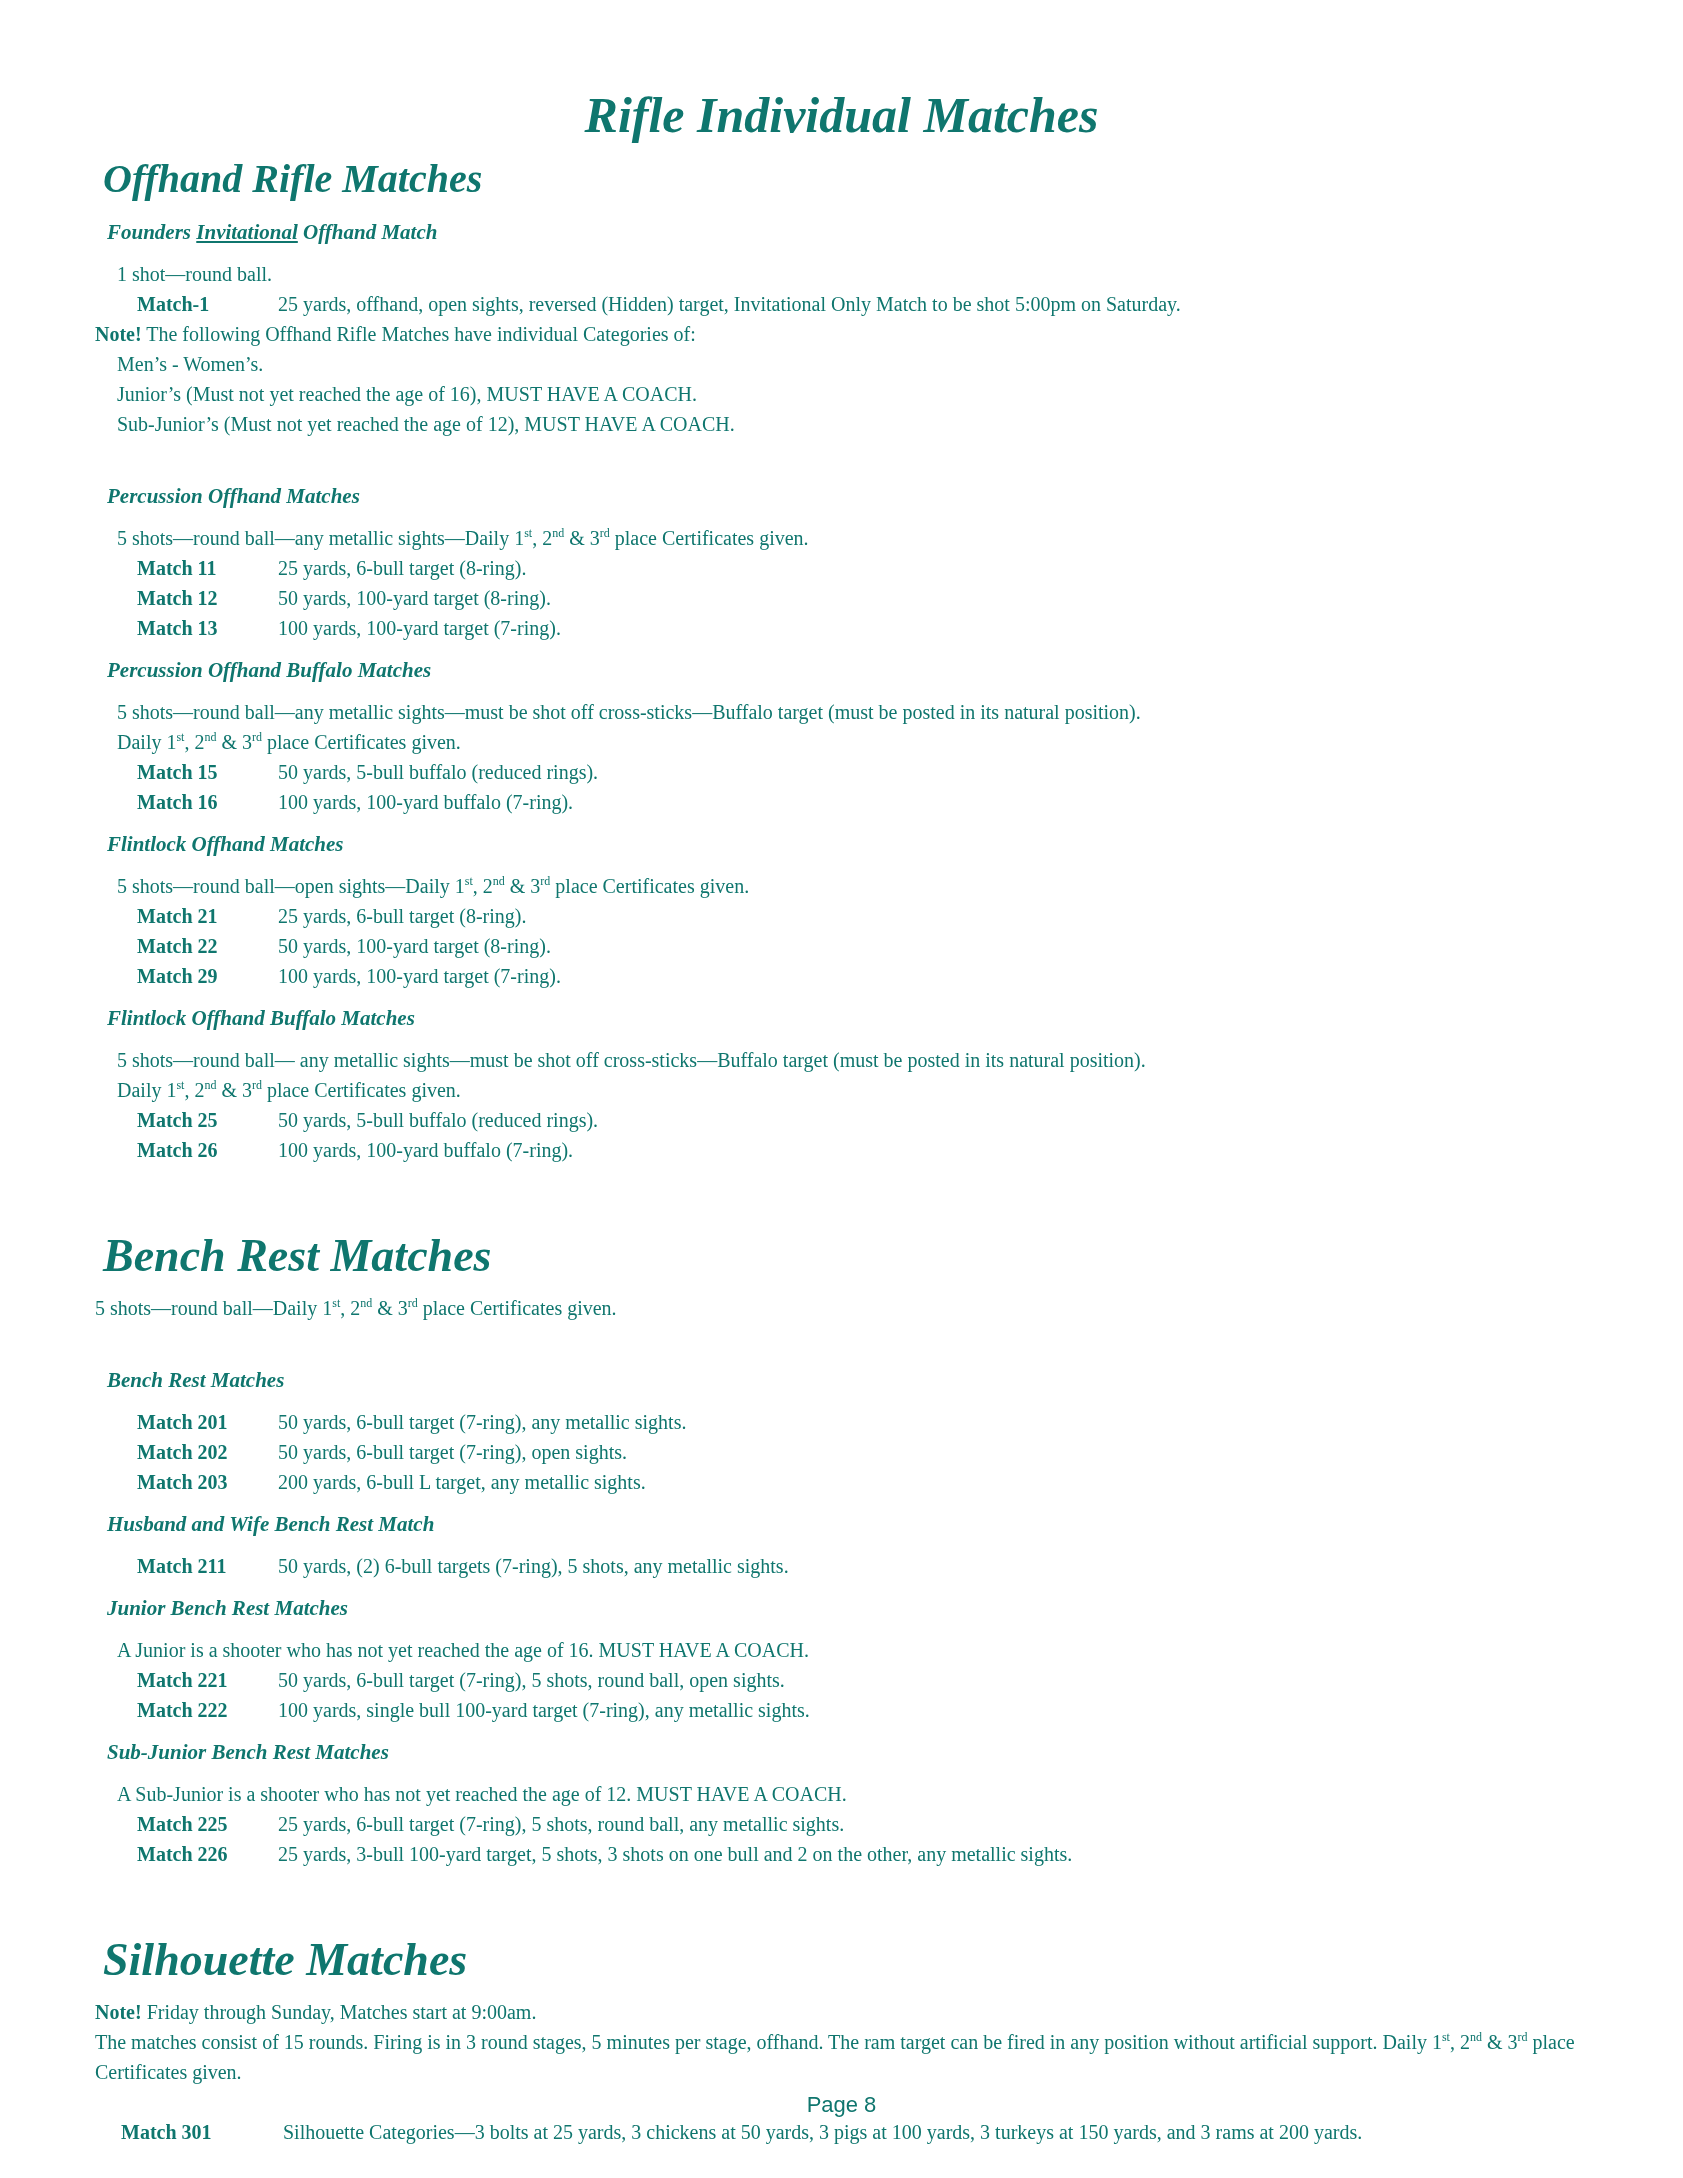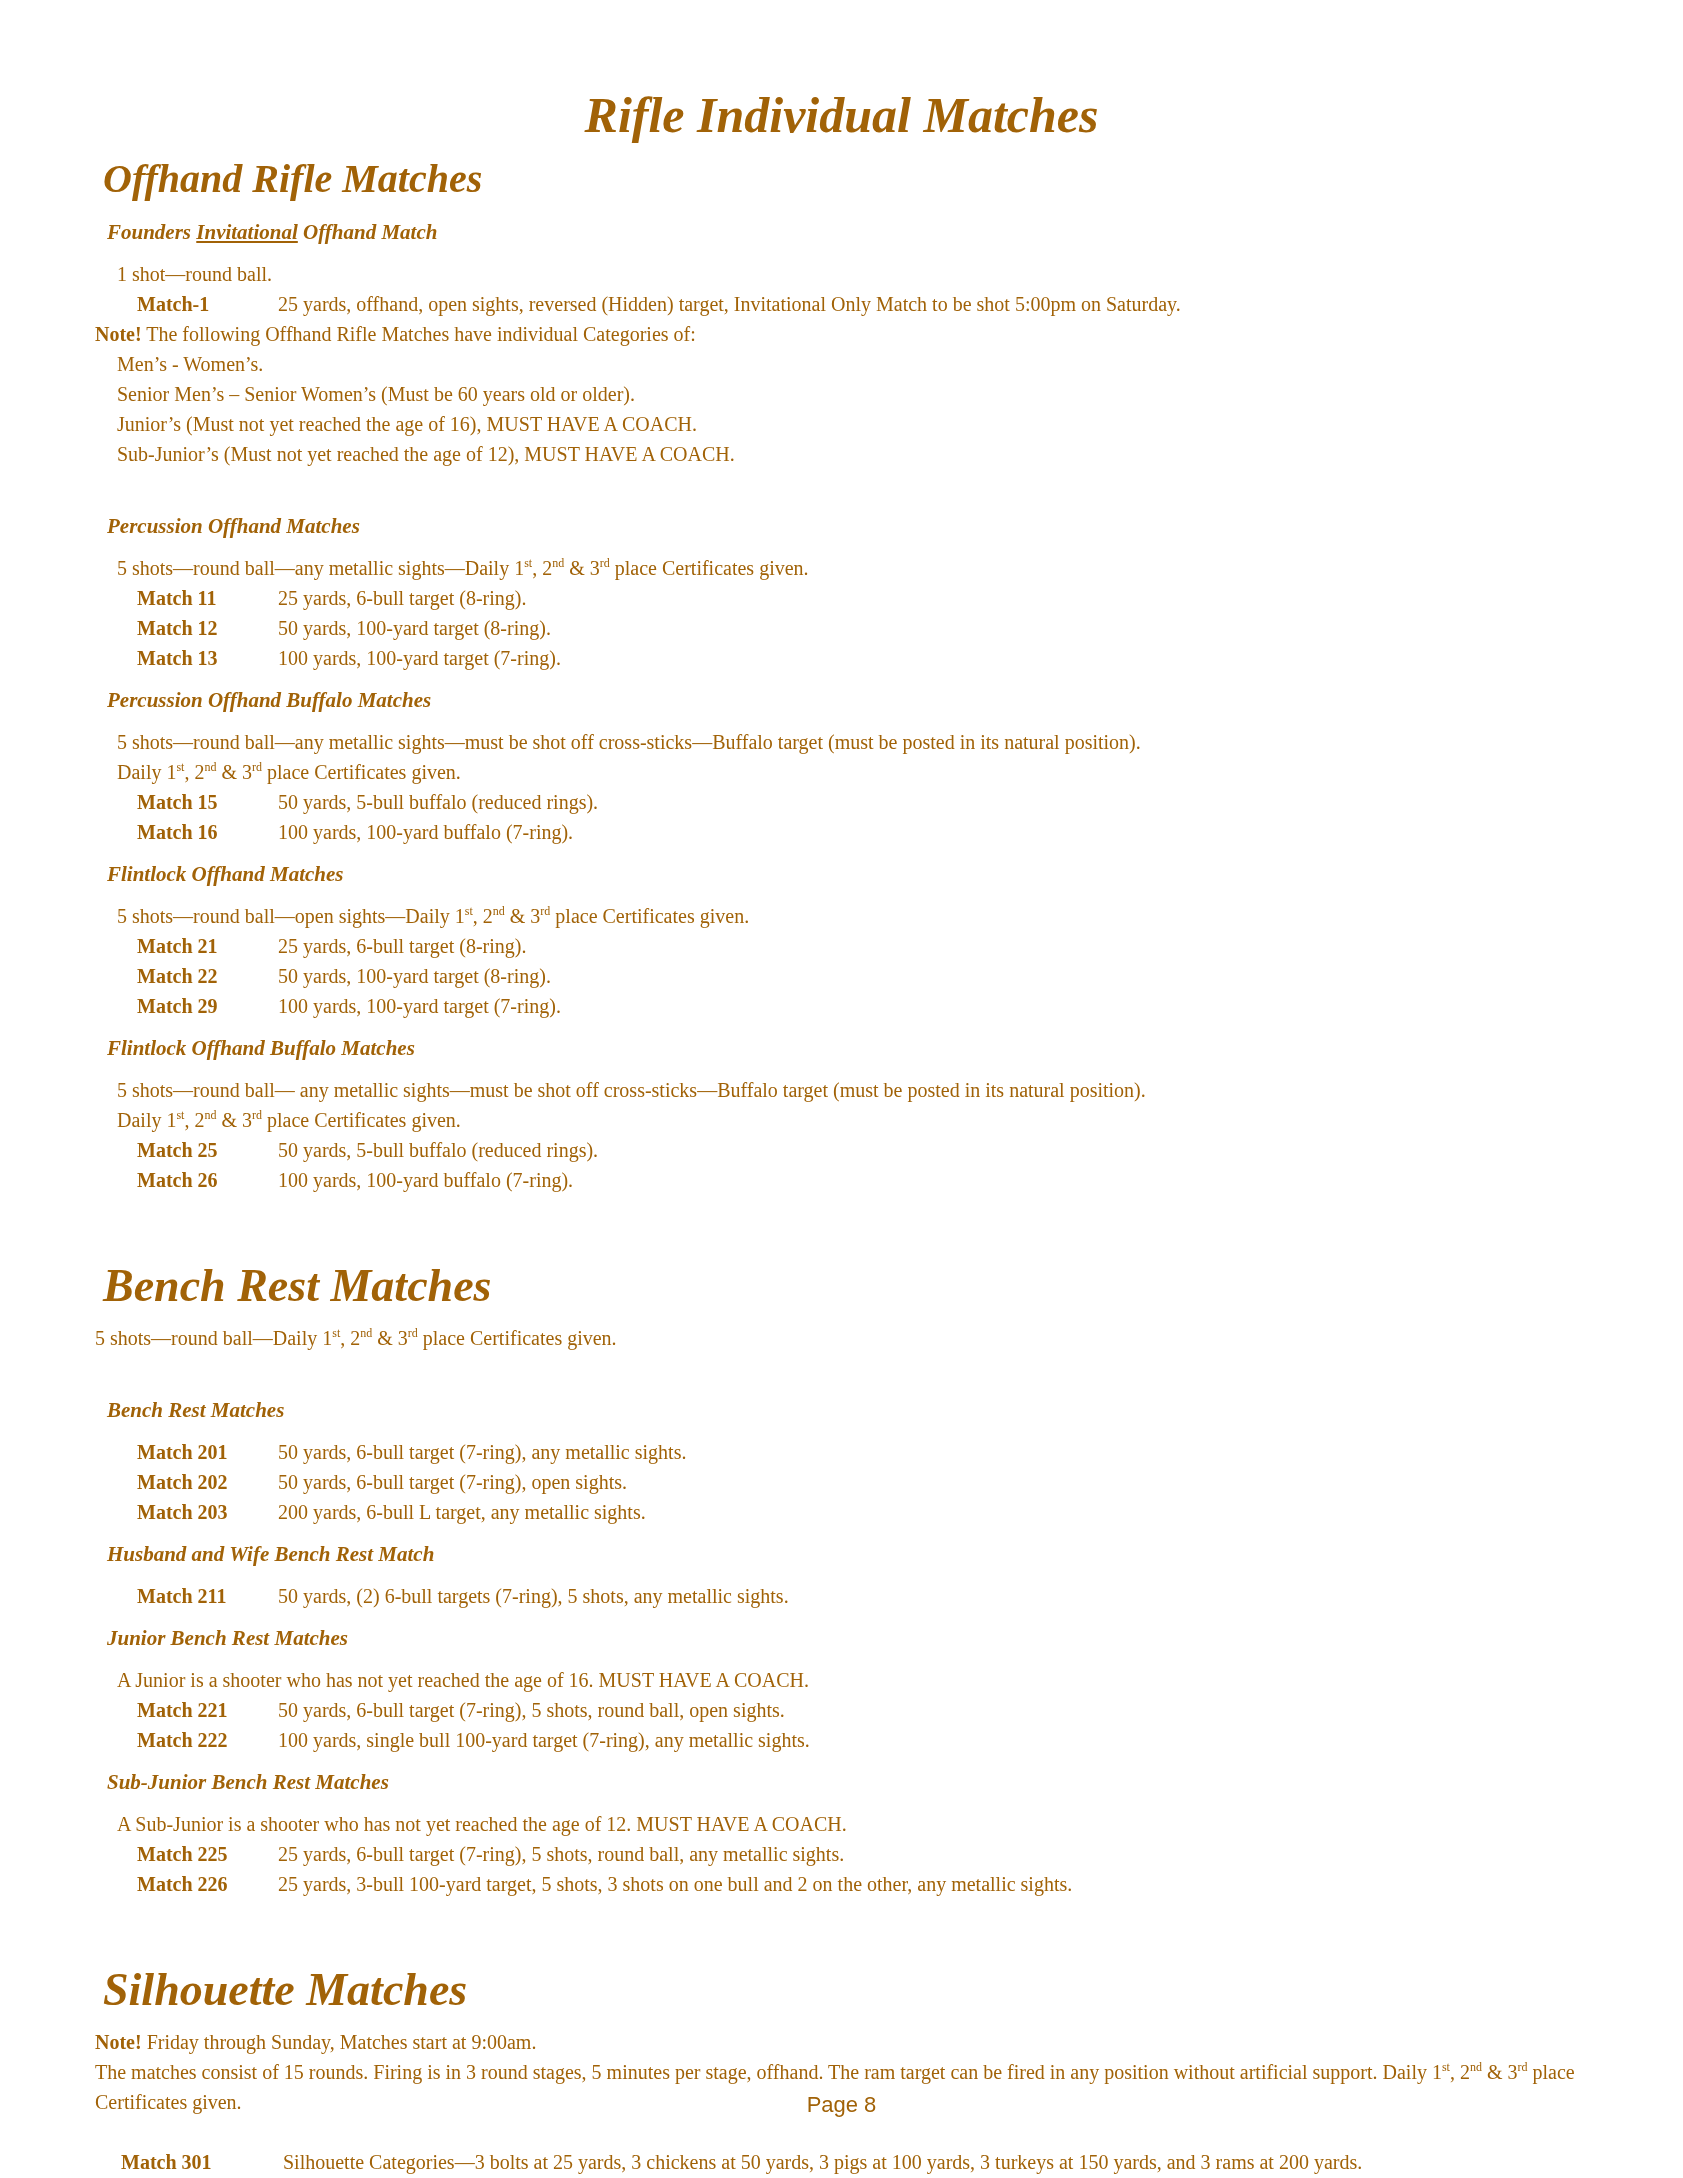--- a/index.html
+++ b/index.html
@@ -4,21 +4,21 @@
 <style>
   html,body { margin:0; padding:0; background:#ffffff; }
   .page {
     position:relative;
     width:1683px; height:2178px;
     background:#ffffff;
     box-sizing:border-box;
     padding:87px 95px 0 95px;
     font-family:"Liberation Serif", serif;
     font-size:20px; line-height:30px;
-    color:#a16207;
+    color:#0f766e;
     overflow:hidden;
   }
   h1.doc-title {
     margin:0 0 8px 0; text-align:center;
     font-size:50px; line-height:57px;
     font-weight:bold; font-style:italic;
   }
   h2 { margin:8px; font-weight:bold; font-style:italic; }
   .h2-md { font-size:40px; line-height:53px; }
   .h2-lg { font-size:46px; line-height:59px; margin-top:61px; }
@@ -53,21 +53,20 @@
     <h2 class="h2-md">Offhand Rifle Matches</h2>
 
     <h3 class="sub"><span>Founders </span><span class="u">Invitational</span><span> Offhand Match</span></h3>
     <p class="indent">1 shot—round ball.</p>
     <div class="match-row">
       <span class="match-label">Match-1</span>
       <span class="match-desc">25 yards, offhand, open sights, reversed (Hidden) target, Invitational Only Match to be shot 5:00pm on Saturday.</span>
     </div>
     <p><span class="b">Note!</span><span> The following Offhand Rifle Matches have individual Categories of:</span></p>
     <p class="indent">Men’s - Women’s.</p>
-    <p class="indent">Senior Men’s – Senior Women’s (Must be 60 years old or older).</p>
     <p class="indent">Junior’s (Must not yet reached the age of 16), MUST HAVE A COACH.</p>
     <p class="indent">Sub-Junior’s (Must not yet reached the age of 12), MUST HAVE A COACH.</p>
 
     <div class="gap"></div>
 
     <h3 class="sub">Percussion Offhand Matches</h3>
     <p class="indent"><span>5 shots—round ball—any metallic sights—Daily 1</span><span class="sup">st</span><span>, 2</span><span class="sup">nd</span><span> &amp; 3</span><span class="sup">rd</span><span> place Certificates given.</span></p>
     <div class="match-row">
       <span class="match-label">Match 11</span>
       <span class="match-desc">25 yards, 6-bull target (8-ring).</span>

